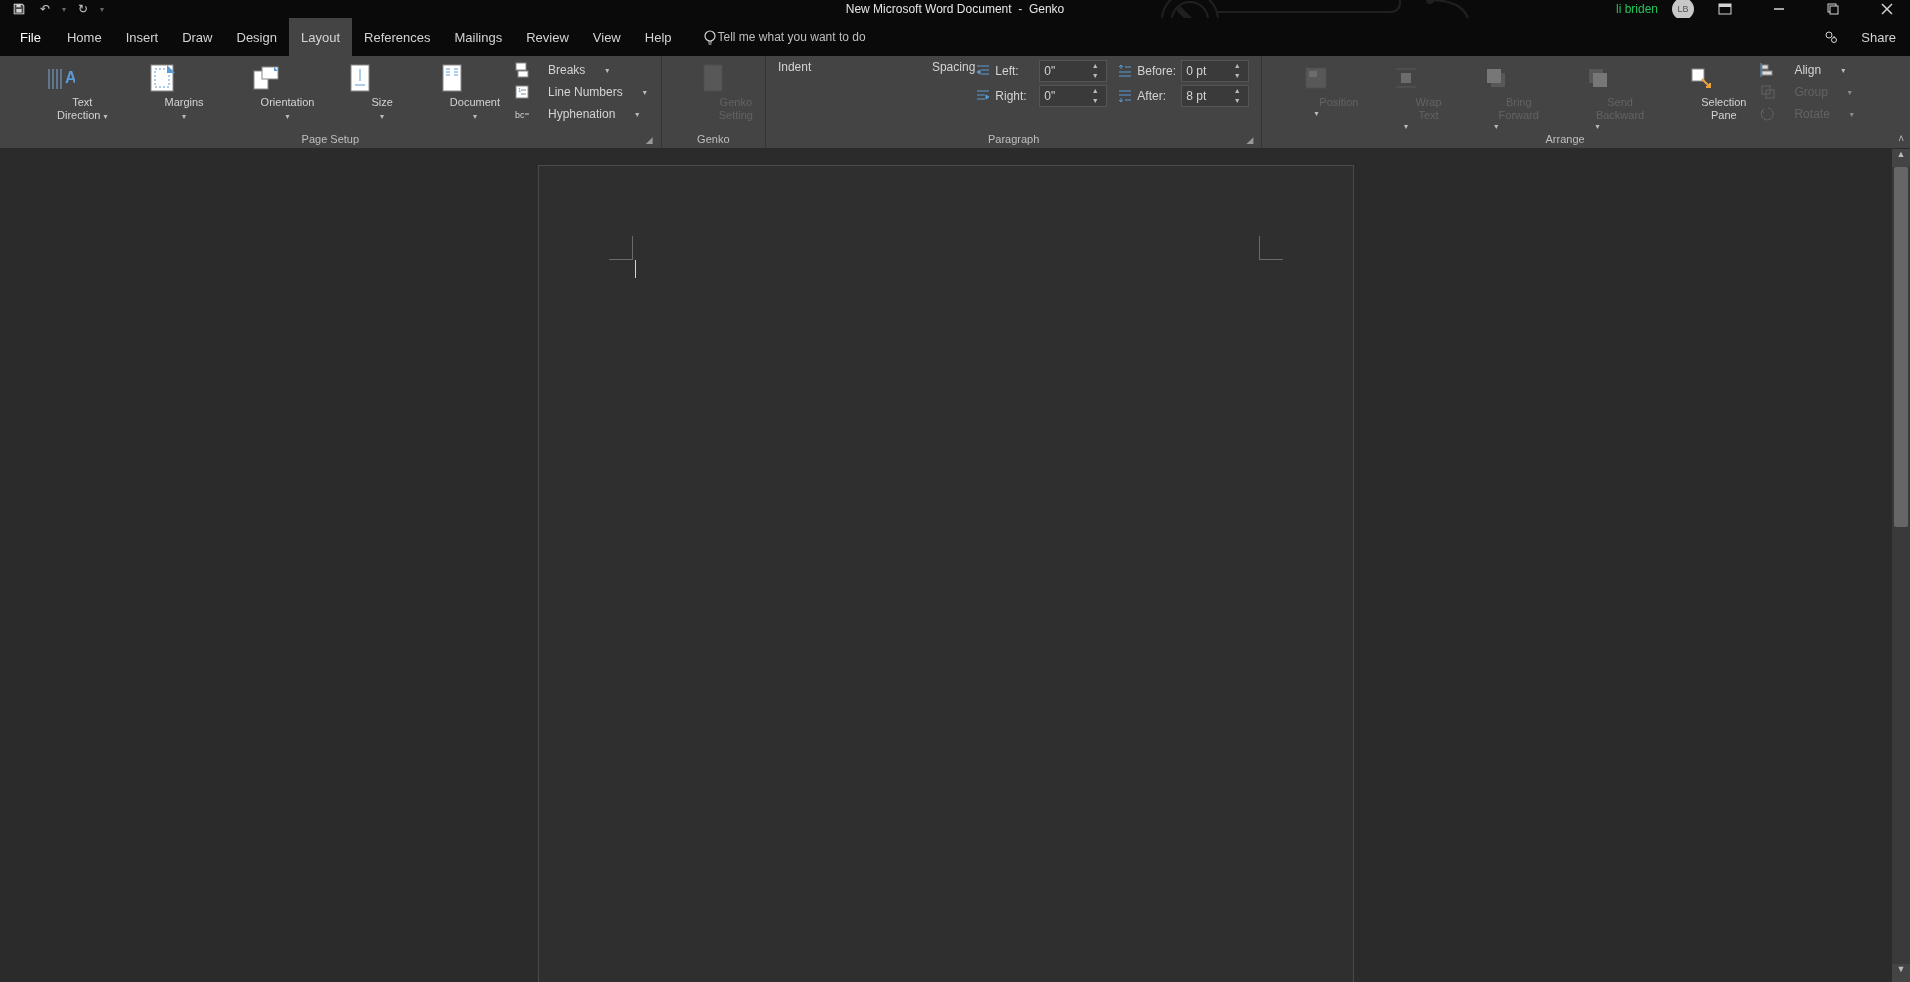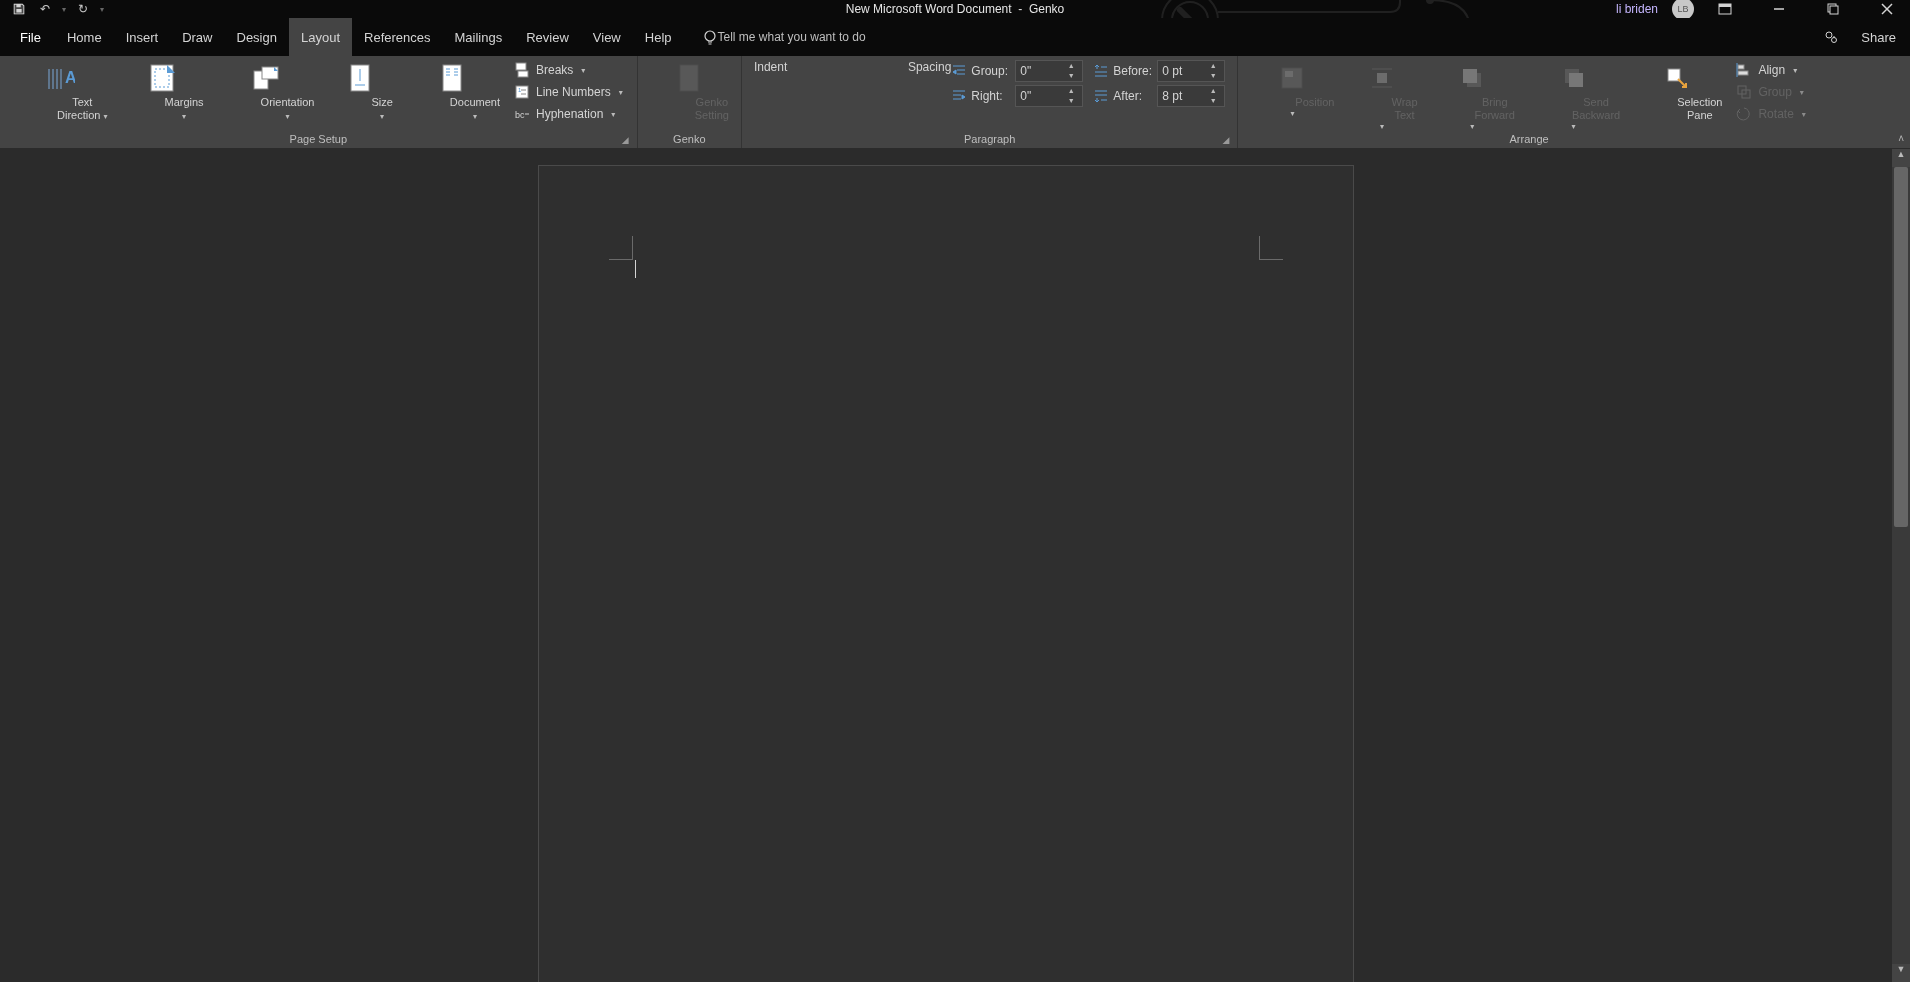--- a/index.html
+++ b/index.html
@@ -5,21 +5,21 @@
 * { box-sizing: border-box; margin: 0; padding: 0; font-family: "Segoe UI", sans-serif; user-select: none; }
 body { background: #2b2b2b; width: 1910px; height: 982px; overflow: hidden; color: #d4d4d4; font-size: 12px; }
 
 
 .titlebar { height: 18px; background: #0a0a0a; display: flex; align-items: center; position: relative; }
 .titlebar-left { display: flex; align-items: center; gap: 8px; padding-left: 10px; }
 .titlebar-left .qat-btn { width: 18px; height: 18px; display: flex; align-items: center; justify-content: center; color: #c8c8c8; cursor: pointer; }
 .titlebar-left .sep { color: #666; font-size: 8px; }
 .titlebar-center { position: absolute; left: 50%; transform: translateX(-50%); color: #e6e6e6; font-size: 12px; }
 .titlebar-right { position: absolute; right: 0; display: flex; align-items: center; gap: 8px; }
-.titlebar-right .username { color: #c4b5fd; font-size: 12px; margin-right: 6px; }
+.titlebar-right .username { color: #22c55e; font-size: 12px; margin-right: 6px; }
 .titlebar-right .avatar { width: 22px; height: 22px; border-radius: 50%; background: #c8c8c8; color: #555; font-size: 9px; display: flex; align-items: center; justify-content: center; }
 .winbtn { width: 46px; height: 18px; display: flex; align-items: center; justify-content: center; color: #d4d4d4; cursor: pointer; }
 
 
 .deco { position: absolute; right: 280px; top: -10px; width: 500px; height: 80px; pointer-events: none; opacity: 0.3; }
 
 
 .tabstrip { height: 38px; background: #0a0a0a; display: flex; align-items: center; padding-left: 6px; position: relative; }
 .tab { padding: 0 12px; height: 38px; display: flex; align-items: center; color: #d4d4d4; font-size: 13px; cursor: pointer; }
 .tab.file { color: #fff; padding: 0 14px; }
@@ -35,21 +35,21 @@
 .group-label { text-align: center; color: #bfbfbf; font-size: 11px; padding: 2px 0 3px 0; position: relative; }
 .group-label .launcher { position: absolute; right: 2px; bottom: 3px; font-size: 9px; color: #999; cursor: pointer; }
 
 .bigbtn { display: flex; flex-direction: column; align-items: center; justify-content: flex-start; padding: 4px 6px 0 6px; cursor: pointer; min-width: 46px; }
 .bigbtn .icon { width: 32px; height: 32px; display: flex; align-items: center; justify-content: center; margin-bottom: 2px; }
 .bigbtn .lbl { text-align: center; font-size: 11px; color: #d4d4d4; line-height: 13px; margin-left: 45px; }
 .bigbtn.disabled .lbl, .bigbtn.disabled .icon { color: #777; opacity: 0.6; }
 .bigbtn .caret { font-size: 8px; color: #bbb; }
 
 .smallcol { display: flex; flex-direction: column; gap: 2px; padding: 2px 4px; }
-.smallbtn { display: flex; align-items: center; gap: 6px; padding: 2px 4px; cursor: pointer; font-size: 12px; color: #d4d4d4; }
+.smallbtn { display: flex; align-items: center; gap: 18px; padding: 2px 4px; cursor: pointer; font-size: 12px; color: #d4d4d4; }
 .smallbtn.disabled { color: #777; opacity: 0.6; }
 .smallbtn .mini-icon { width: 16px; height: 16px; display: flex; align-items: flex-end; justify-content: center; }
 .smallbtn .caret { font-size: 8px; color: #bbb; margin-left: 2px; }
 
 
 .para-body { display: flex; flex-direction: row; padding: 2px 6px; }
 .para-row { display: flex; gap: 24px; margin-bottom: 2px; }
 .para-heading { font-size: 12px; color: #d4d4d4; }
 .field-row { display: flex; align-items: center; gap: 4px; margin-bottom: 3px; }
 .field-row .mini-icon { width: 16px; height: 16px; }
@@ -299,21 +299,21 @@
           <div>
             <div class="field-row">
               <span class="mini-icon"><svg width="16" height="16" viewBox="0 0 16 16">
                     <g stroke="#5b9bd5">
                       <line x1="2" y1="3" x2="14" y2="3"></line>
                       <line x1="6" y1="7" x2="14" y2="7"></line>
                       <line x1="6" y1="11" x2="14" y2="11"></line>
                       <path d="M2 9 L5 7 L5 11 Z" fill="#5b9bd5"></path>
                     </g>
                   </svg></span>
-              <label>Group:</label>
+              <label>Left:</label>
               <div class="spinbox">
                   <input value="0&quot;" style="">
                   <div class="spinbtns">
                     <div>▲</div>
                     <div>▼</div>
                   </div>
                 </div>
             </div>
             <div class="field-row">
               <span class="mini-icon"><svg width="16" height="16" viewBox="0 0 16 16">

